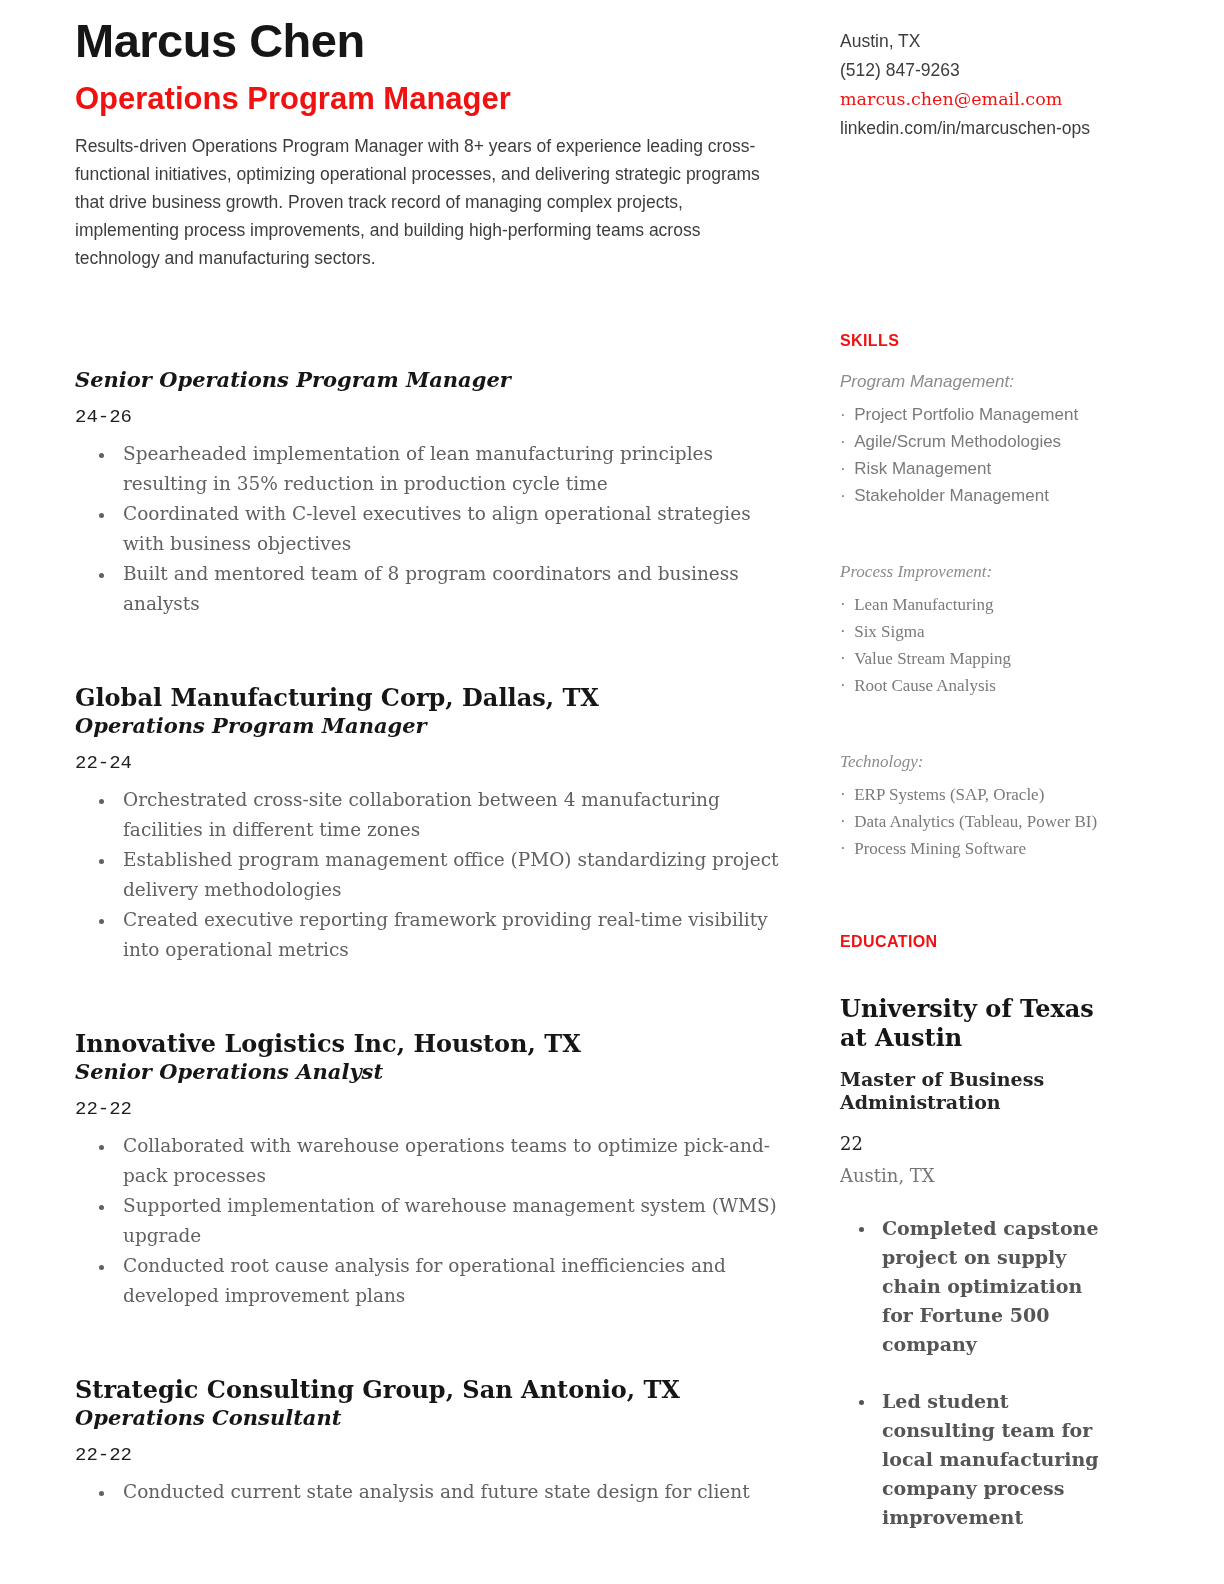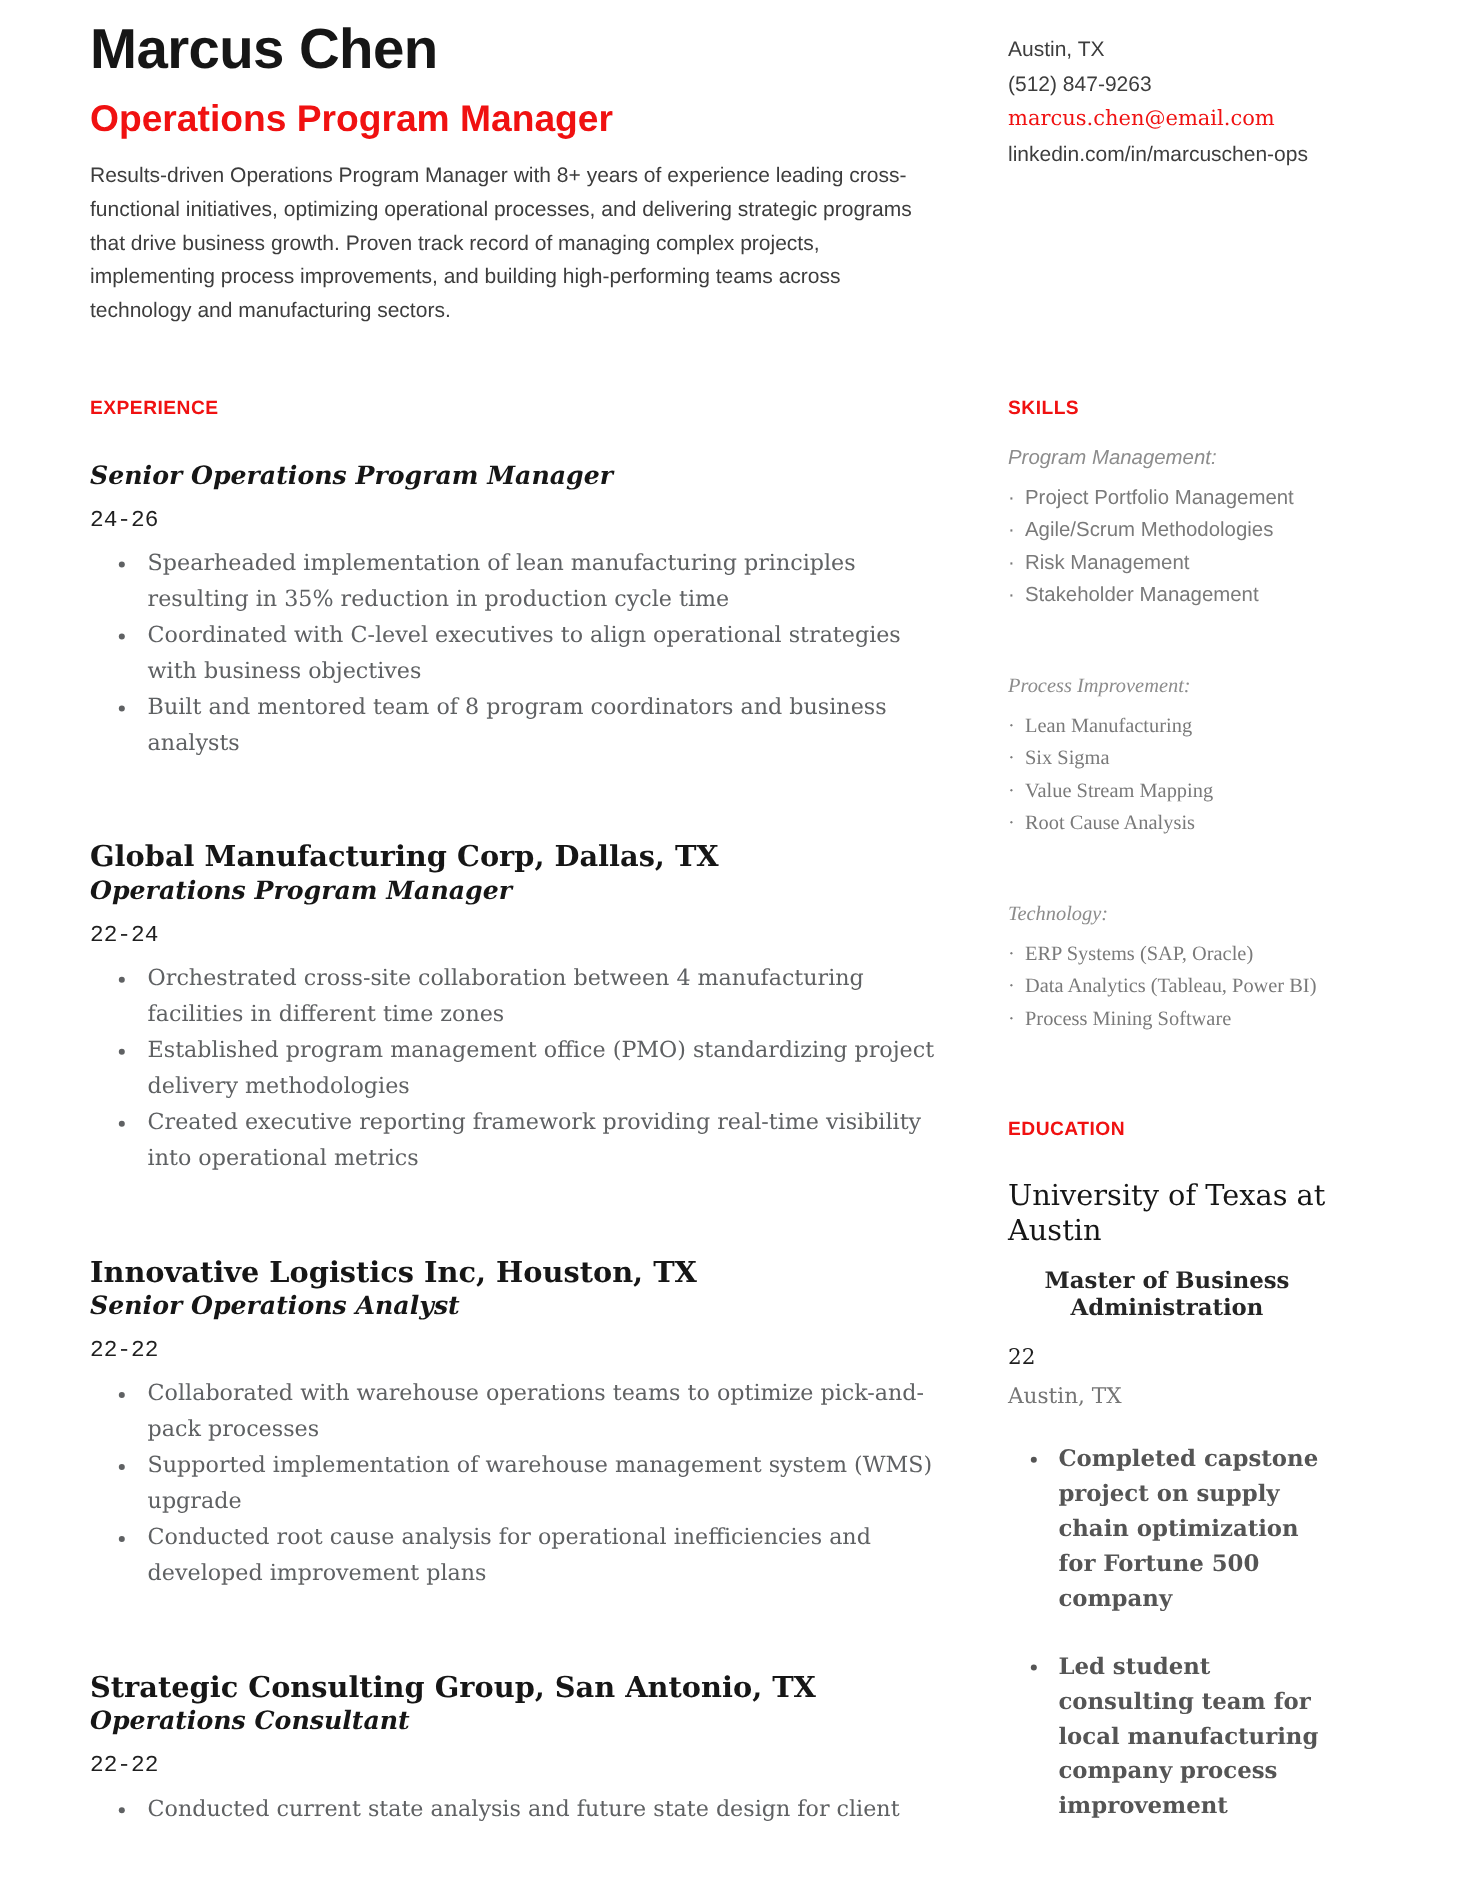--- a/index.html
+++ b/index.html
@@ -95,31 +95,30 @@
   .skill-items { margin-top: 8px; }
   .skill-item {
     font-size: 17px; line-height: 27px;
     color: #7a7a7a;
   }
   .skill-item::before { content: "\00B7\2002"; color: #7a7a7a; }
 
   
   .education-heading { margin-top: 72px; }
   .edu-school {
-    margin-top: 32px;
-    font-family: "DejaVu Serif", serif;
-    font-size: 24px; font-weight: 400; line-height: 29px;
+    margin-top: 44px;
+    font-family: "DejaVu Serif", serif;
+    font-size: 24px; font-weight: 700; line-height: 29px;
     color: var(--text-dark);
   }
   .edu-degree {
     margin-top: 16px;
     font-family: "DejaVu Serif", serif;
     font-size: 19px; font-weight: 700; line-height: 23px;
     color: #262626;
-    text-align: center;
   }
   .edu-date {
     margin-top: 20px;
     font-family: "DejaVu Serif", serif;
     font-size: 18px; line-height: 20px;
     color: #1f1f1f;
   }
   .edu-location {
     margin-top: 12px;
     font-family: "DejaVu Serif", serif;
@@ -152,21 +151,20 @@
   </div>
 
   <div class="contact">
     <div>Austin, TX</div>
     <div>(512) 847-9263</div>
     <div class="contact-email">marcus.chen@email.com</div>
     <div>linkedin.com/in/marcuschen-ops</div>
   </div>
 
   <div class="left-col">
-    <div class="section-heading">EXPERIENCE</div>
 
     <section class="job">
       <div class="job-title">Senior Operations Program Manager</div>
       <div class="dates">24-26</div>
       <ul class="exp-bullets">
         <li>Spearheaded implementation of lean manufacturing principles resulting in 35% reduction in production cycle time</li>
         <li>Coordinated with C-level executives to align operational strategies with business objectives</li>
         <li>Built and mentored team of 8 program coordinators and business analysts</li>
       </ul>
     </section>

